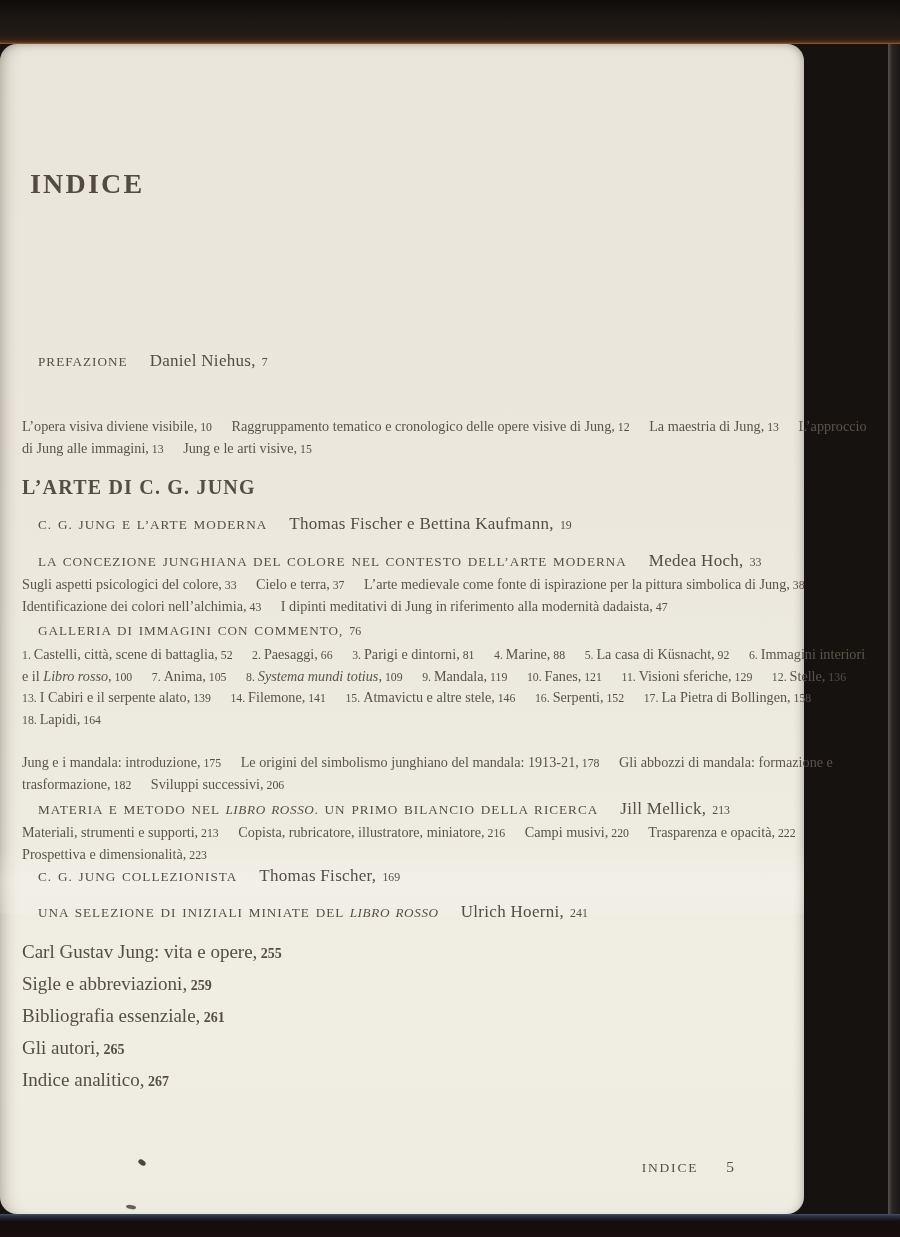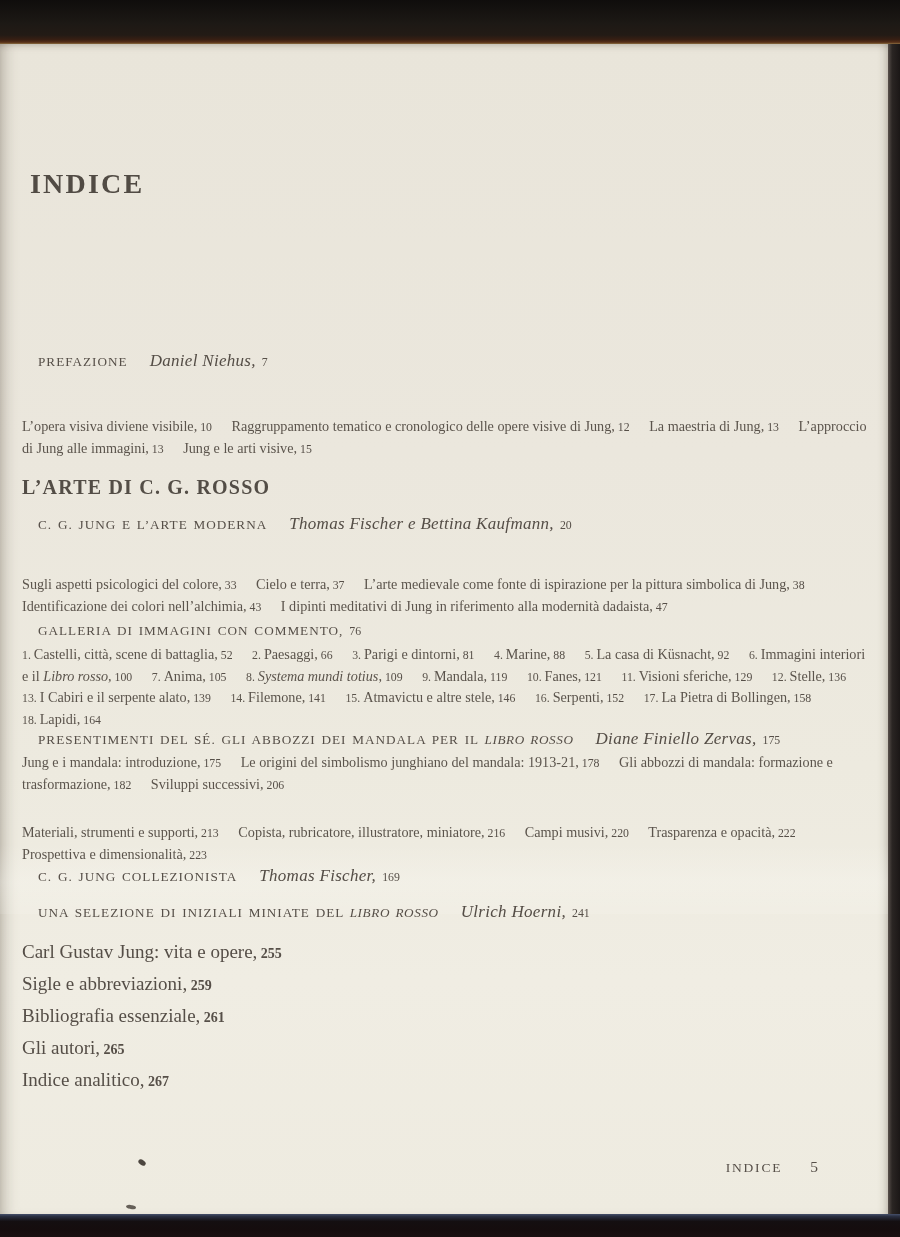--- a/index.html
+++ b/index.html
@@ -20,46 +20,47 @@
     position:absolute; left:0; top:1214px; width:900px; height:23px;
     background:linear-gradient(180deg,#46506a 0%, #2a3042 10%, #140f11 32%,
                #150d0e 65%, #1a1011 100%);
   }
   .right-strip {
     position:absolute; right:0; top:44px; width:12px; height:1170px;
     background:linear-gradient(90deg,#58504b 0%, #2a2523 35%, #1b1716 100%);
   }
   
   .page-sheet {
-    position:absolute; left:0; top:44px; width:888px; height:1170px;
+    position:absolute; left:0; top:44px; width:804px; height:1170px;
     background:linear-gradient(180deg,#e9e5da 0%, #ebe7dd 35%, #edeadf 62%,
                #f0ede3 80%, #eeebe0 100%);
     box-shadow: inset 14px 0 16px -12px rgba(95,85,72,.45),
                 inset -8px 0 10px -7px rgba(70,62,55,.35),
                 inset 0 6px 8px -6px rgba(80,70,60,.35);
     color:#564f48;
+    border-radius:17px;
   }
   .light-band {
     position:absolute; left:0; top:800px; width:100%; height:70px;
     background:linear-gradient(180deg, rgba(255,255,250,0) 0%,
                rgba(255,255,250,.22) 55%, rgba(255,255,250,.10) 100%);
     pointer-events:none;
   }
   
   .doc-title {
     position:absolute; left:30px; top:124px;
     font-size:28px; letter-spacing:2.2px; color:#514b44;
   }
   .entry { position:absolute; left:22px; width:848px; }
   .caps {
     font-size:13.2px; letter-spacing:1px; word-spacing:1.5px; color:#564f48;margin-left:16px;
   }
   .caps i { letter-spacing:.6px; }
   .author {
-    font-style:italic; font-size:17px; margin-left:22px;
+    font-size:17px; margin-left:22px;
     letter-spacing:.3px; color:#544d46;text-align:center;
   }
   .pgnum { font-size:11.8px; color:#564f48; }
   .entry .pgnum { margin-left:2px; }
   .part-title {
     position:absolute; left:22px;
     font-size:20px; letter-spacing:1.2px; color:#534d46;
   }
   .subs {
     position:absolute; left:22px; width:848px;
@@ -97,38 +98,41 @@
   <div class="light-band"></div>
 
   <h1 class="doc-title">INDICE</h1>
 
   <div class="entry" style="top:307px">
     <span class="caps">PREFAZIONE</span><span class="author">Daniel Niehus,</span> <span class="pgnum">7</span>
   </div>
 
   <div class="subs" style="top:372px"><span class="run-item">L’opera visiva diviene visibile,<span class="pgnum">&nbsp;10</span></span> <span class="run-item">Raggruppamento tematico e cronologico delle opere visive di Jung,<span class="pgnum">&nbsp;12</span></span> <span class="run-item">La maestria di Jung,<span class="pgnum">&nbsp;13</span></span> <span class="run-item">L’approccio di Jung alle immagini,<span class="pgnum">&nbsp;13</span></span> <span class="run-item">Jung e le arti visive,<span class="pgnum">&nbsp;15</span></span> </div>
 
-  <h2 class="part-title" style="top:432px">L’ARTE DI C. G. ROSSO</h2>
+  <h2 class="part-title" style="top:432px">L’ARTE DI C. G. JUNG</h2>
 
   <div class="entry" style="top:470px">
-    <span class="caps">C. G. JUNG E L’ARTE MODERNA</span><span class="author">Thomas Fischer e Bettina Kaufmann,</span> <span class="pgnum">20</span>
+    <span class="caps">C. G. JUNG E L’ARTE MODERNA</span><span class="author">Thomas Fischer e Bettina Kaufmann,</span> <span class="pgnum">19</span>
   </div>
 
+  <div class="entry" style="top:507px">
+    <span class="caps">LA CONCEZIONE JUNGHIANA DEL COLORE NEL CONTESTO DELL’ARTE MODERNA</span><span class="author">Medea Hoch,</span> <span class="pgnum">33</span>
+  </div>
   <div class="subs" style="top:530px"><span class="run-item">Sugli aspetti psicologici del colore,<span class="pgnum">&nbsp;33</span></span> <span class="run-item">Cielo e terra,<span class="pgnum">&nbsp;37</span></span> <span class="run-item">L’arte medievale come fonte di ispirazione per la pittura simbolica di Jung,<span class="pgnum">&nbsp;38</span></span> <span class="run-item">Identificazione dei colori nell’alchimia,<span class="pgnum">&nbsp;43</span></span> <span class="run-item">I dipinti meditativi di Jung in riferimento alla modernità dadaista,<span class="pgnum">&nbsp;47</span></span> </div>
 
   <div class="entry" style="top:577px">
     <span class="caps">GALLERIA DI IMMAGINI CON COMMENTO,</span> <span class="pgnum">76</span>
   </div>
   <div class="subs" style="top:600px"><span class="run-item"><span class="num">1.&nbsp;</span>Castelli, città, scene di battaglia,<span class="pgnum">&nbsp;52</span></span> <span class="run-item"><span class="num">2.&nbsp;</span>Paesaggi,<span class="pgnum">&nbsp;66</span></span> <span class="run-item"><span class="num">3.&nbsp;</span>Parigi e dintorni,<span class="pgnum">&nbsp;81</span></span> <span class="run-item"><span class="num">4.&nbsp;</span>Marine,<span class="pgnum">&nbsp;88</span></span> <span class="run-item"><span class="num">5.&nbsp;</span>La casa di Küsnacht,<span class="pgnum">&nbsp;92</span></span> <span class="run-item"><span class="num">6.&nbsp;</span>Immagini interiori e il <i>Libro rosso</i>,<span class="pgnum">&nbsp;100</span></span> <span class="run-item"><span class="num">7.&nbsp;</span>Anima,<span class="pgnum">&nbsp;105</span></span> <span class="run-item"><span class="num">8.&nbsp;</span><i>Systema mundi totius</i>,<span class="pgnum">&nbsp;109</span></span> <span class="run-item"><span class="num">9.&nbsp;</span>Mandala,<span class="pgnum">&nbsp;119</span></span> <span class="run-item"><span class="num">10.&nbsp;</span>Fanes,<span class="pgnum">&nbsp;121</span></span> <span class="run-item"><span class="num">11.&nbsp;</span>Visioni sferiche,<span class="pgnum">&nbsp;129</span></span> <span class="run-item"><span class="num">12.&nbsp;</span>Stelle,<span class="pgnum">&nbsp;136</span></span> <span class="run-item"><span class="num">13.&nbsp;</span>I Cabiri e il serpente alato,<span class="pgnum">&nbsp;139</span></span> <span class="run-item"><span class="num">14.&nbsp;</span>Filemone,<span class="pgnum">&nbsp;141</span></span> <span class="run-item"><span class="num">15.&nbsp;</span>Atmavictu e altre stele,<span class="pgnum">&nbsp;146</span></span> <span class="run-item"><span class="num">16.&nbsp;</span>Serpenti,<span class="pgnum">&nbsp;152</span></span> <span class="run-item"><span class="num">17.&nbsp;</span>La Pietra di Bollingen,<span class="pgnum">&nbsp;158</span></span> <span class="run-item"><span class="num">18.&nbsp;</span>Lapidi,<span class="pgnum">&nbsp;164</span></span> </div>
 
-  <div class="entry" style="top:685px">
-    <span class="caps"><span>PRESENTIMENTI DEL SÉ. GLI ABBOZZI DEI MANDALA PER IL </span><i>LIBRO ROSSO</i><span></span></span><span class="author">Diane Finiello Zervas,</span> <span class="pgnum">175</span>
-  </div>
   <div class="subs" style="top:708px"><span class="run-item">Jung e i mandala: introduzione,<span class="pgnum">&nbsp;175</span></span> <span class="run-item">Le origini del simbolismo junghiano del mandala: 1913-21,<span class="pgnum">&nbsp;178</span></span> <span class="run-item">Gli abbozzi di mandala: formazione e trasformazione,<span class="pgnum">&nbsp;182</span></span> <span class="run-item">Sviluppi successivi,<span class="pgnum">&nbsp;206</span></span> </div>
 
+  <div class="entry" style="top:755px">
+    <span class="caps"><span>MATERIA E METODO NEL </span><i>LIBRO ROSSO</i><span>. UN PRIMO BILANCIO DELLA RICERCA</span></span><span class="author">Jill Mellick,</span> <span class="pgnum">213</span>
+  </div>
   <div class="subs" style="top:778px"><span class="run-item">Materiali, strumenti e supporti,<span class="pgnum">&nbsp;213</span></span> <span class="run-item">Copista, rubricatore, illustratore, miniatore,<span class="pgnum">&nbsp;216</span></span> <span class="run-item">Campi musivi,<span class="pgnum">&nbsp;220</span></span> <span class="run-item">Trasparenza e opacità,<span class="pgnum">&nbsp;222</span></span> <span class="run-item">Prospettiva e dimensionalità,<span class="pgnum">&nbsp;223</span></span> </div>
 
   <div class="entry" style="top:822px">
     <span class="caps">C. G. JUNG COLLEZIONISTA</span><span class="author">Thomas Fischer,</span> <span class="pgnum">169</span>
   </div>
 
   <div class="entry" style="top:858px">
     <span class="caps"><span>UNA SELEZIONE DI INIZIALI MINIATE DEL </span><i>LIBRO ROSSO</i><span></span></span><span class="author">Ulrich Hoerni,</span> <span class="pgnum">241</span>
   </div>
 

